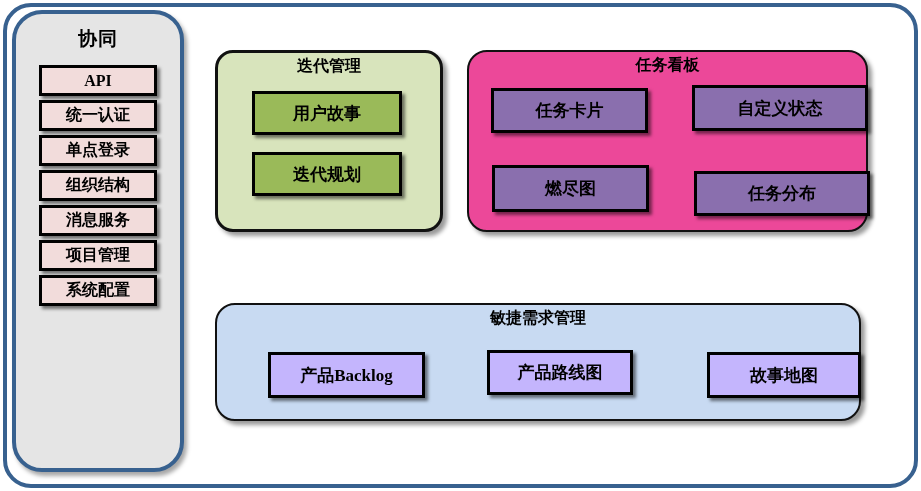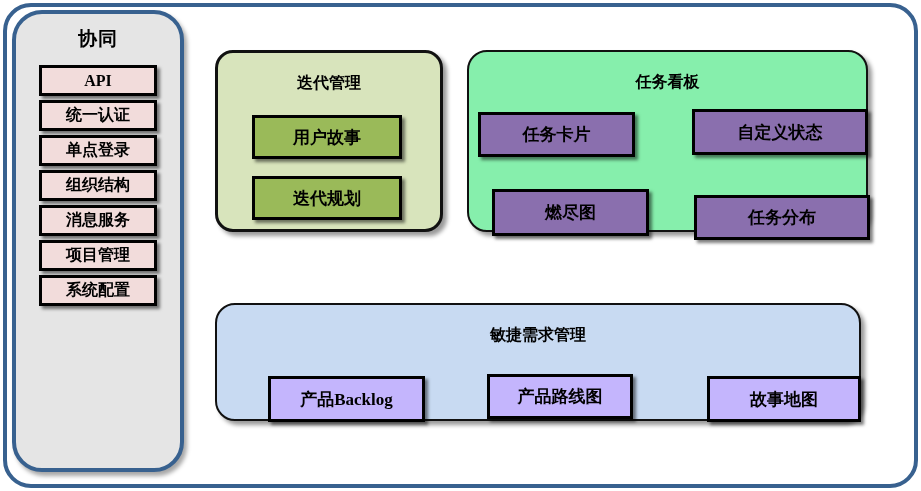--- a/index.html
+++ b/index.html
@@ -31,39 +31,39 @@
     display:flex;align-items:center;justify-content:center;
     font-family:"Liberation Serif","DejaVu Serif",serif;
     font-weight:bold;font-size:16px;white-space:nowrap;
   }
   
   .group{
     position:absolute;box-sizing:border-box;border:3px solid #111;
     box-shadow:4px 4px 4px rgba(0,0,0,.4);
   }
   .group-title{
-    text-align:center;font-weight:bold;font-size:16px;padding-top:20px;
+    text-align:center;font-weight:bold;font-size:16px;padding-top:3px;
   }
   .node{
     position:absolute;box-sizing:border-box;border:3px solid #000;
     box-shadow:3px 3px 3px rgba(0,0,0,.5);
     display:flex;align-items:center;justify-content:center;
     font-family:"Liberation Serif","DejaVu Serif",serif;
-    font-weight:bold;font-size:17px;white-space:nowrap;margin-top:24px;
+    font-weight:bold;font-size:17px;white-space:nowrap;
   }
   .iteration-group{left:215px;top:50px;width:228px;height:182px;background:#d8e4bc;border-radius:18px;}
   .iteration-group .node{background:#9aba59;}
-  .kanban-group{left:467px;top:50px;width:401px;height:182px;background:#86efac;border-radius:20px;border-width:2px;}
+  .kanban-group{left:467px;top:50px;width:401px;height:182px;background:#ec4899;border-radius:20px;border-width:2px;}
   .kanban-group .node{background:#8a6fae;}
   .requirements-group{left:215px;top:303px;width:646px;height:118px;background:#c8daf2;border-radius:20px;border-width:2px;}
   .requirements-group .node{background:#c4b5fd;}
   
   .n-user-story   {left:34px;  top:38px;  width:150px;height:44px;}
   .n-iter-plan    {left:34px;  top:99px;  width:150px;height:44px;}
-  .n-task-card    {left:9px;  top:36px;  width:157px;height:45px;}
+  .n-task-card    {left:22px;  top:36px;  width:157px;height:45px;}
   .n-custom-state {left:223px; top:33px;  width:176px;height:46px;}
   .n-burndown     {left:23px;  top:113px; width:157px;height:47px;}
   .n-task-dist    {left:225px; top:119px; width:176px;height:45px;}
   .n-backlog      {left:51px;  top:47px;  width:157px;height:46px;}
   .n-roadmap      {left:270px; top:45px;  width:146px;height:45px;}
   .n-story-map    {left:490px; top:47px;  width:154px;height:46px;}
 </style>
 </head>
 <body>
 

